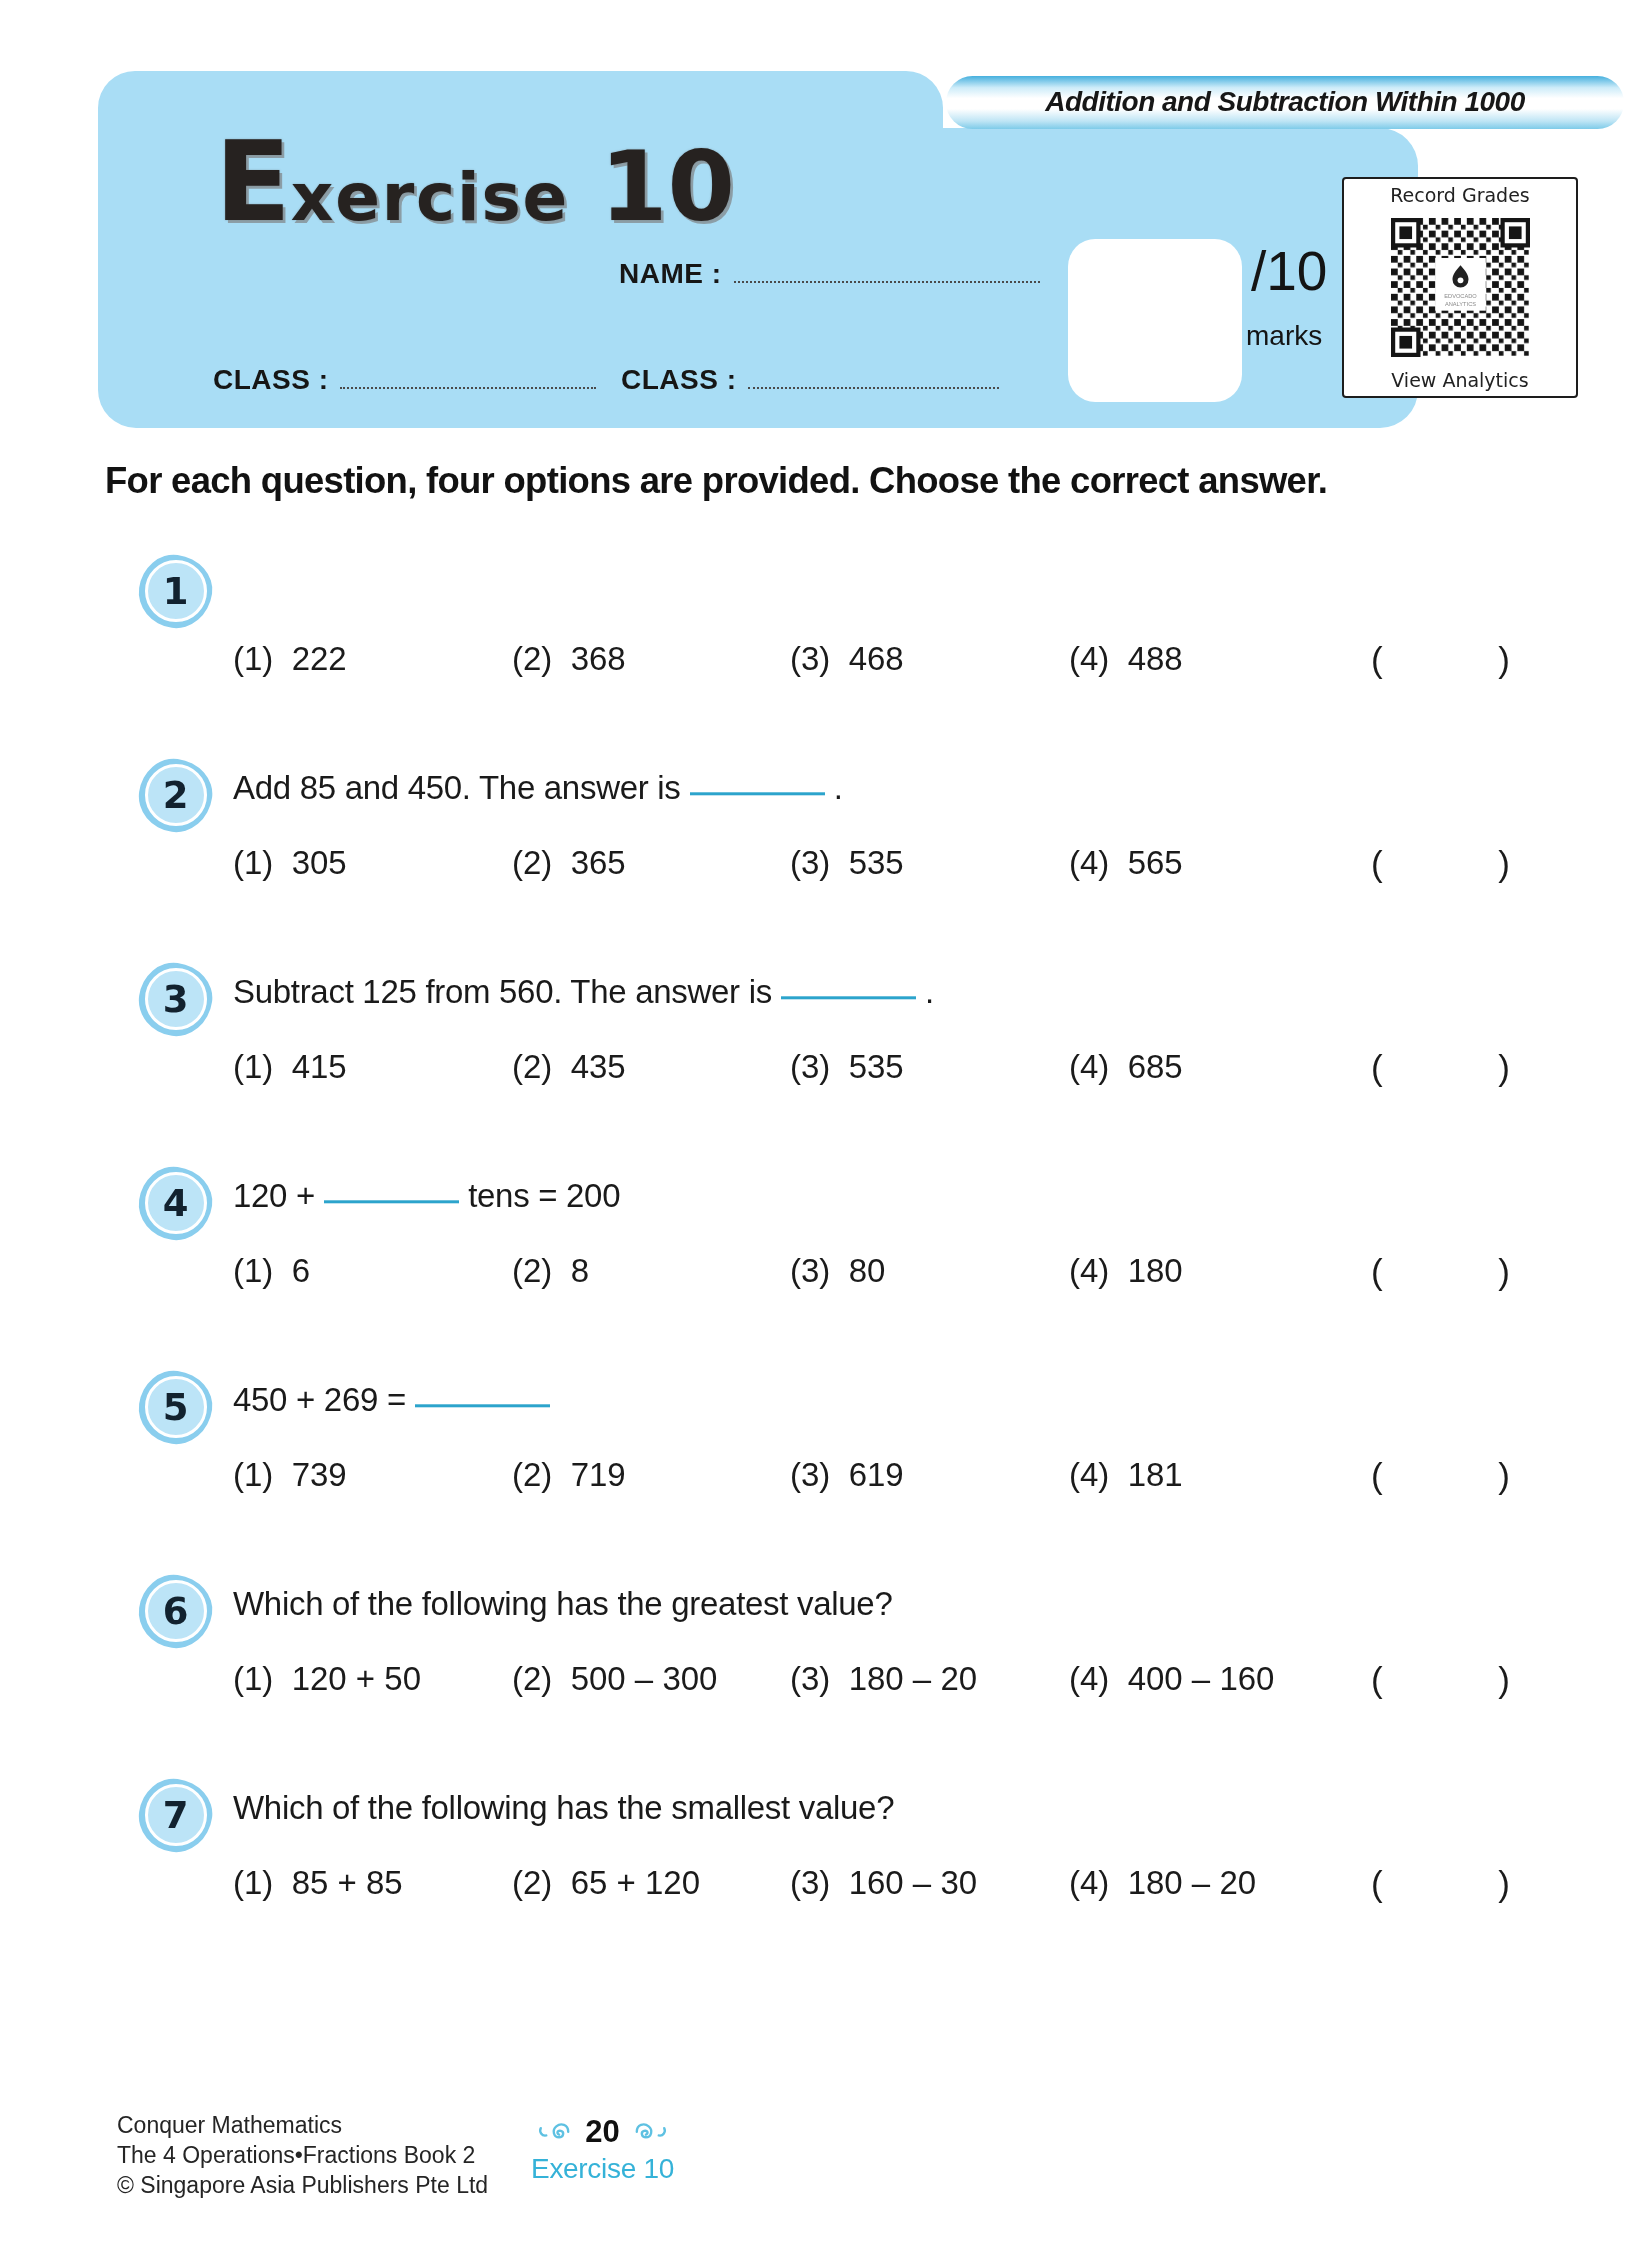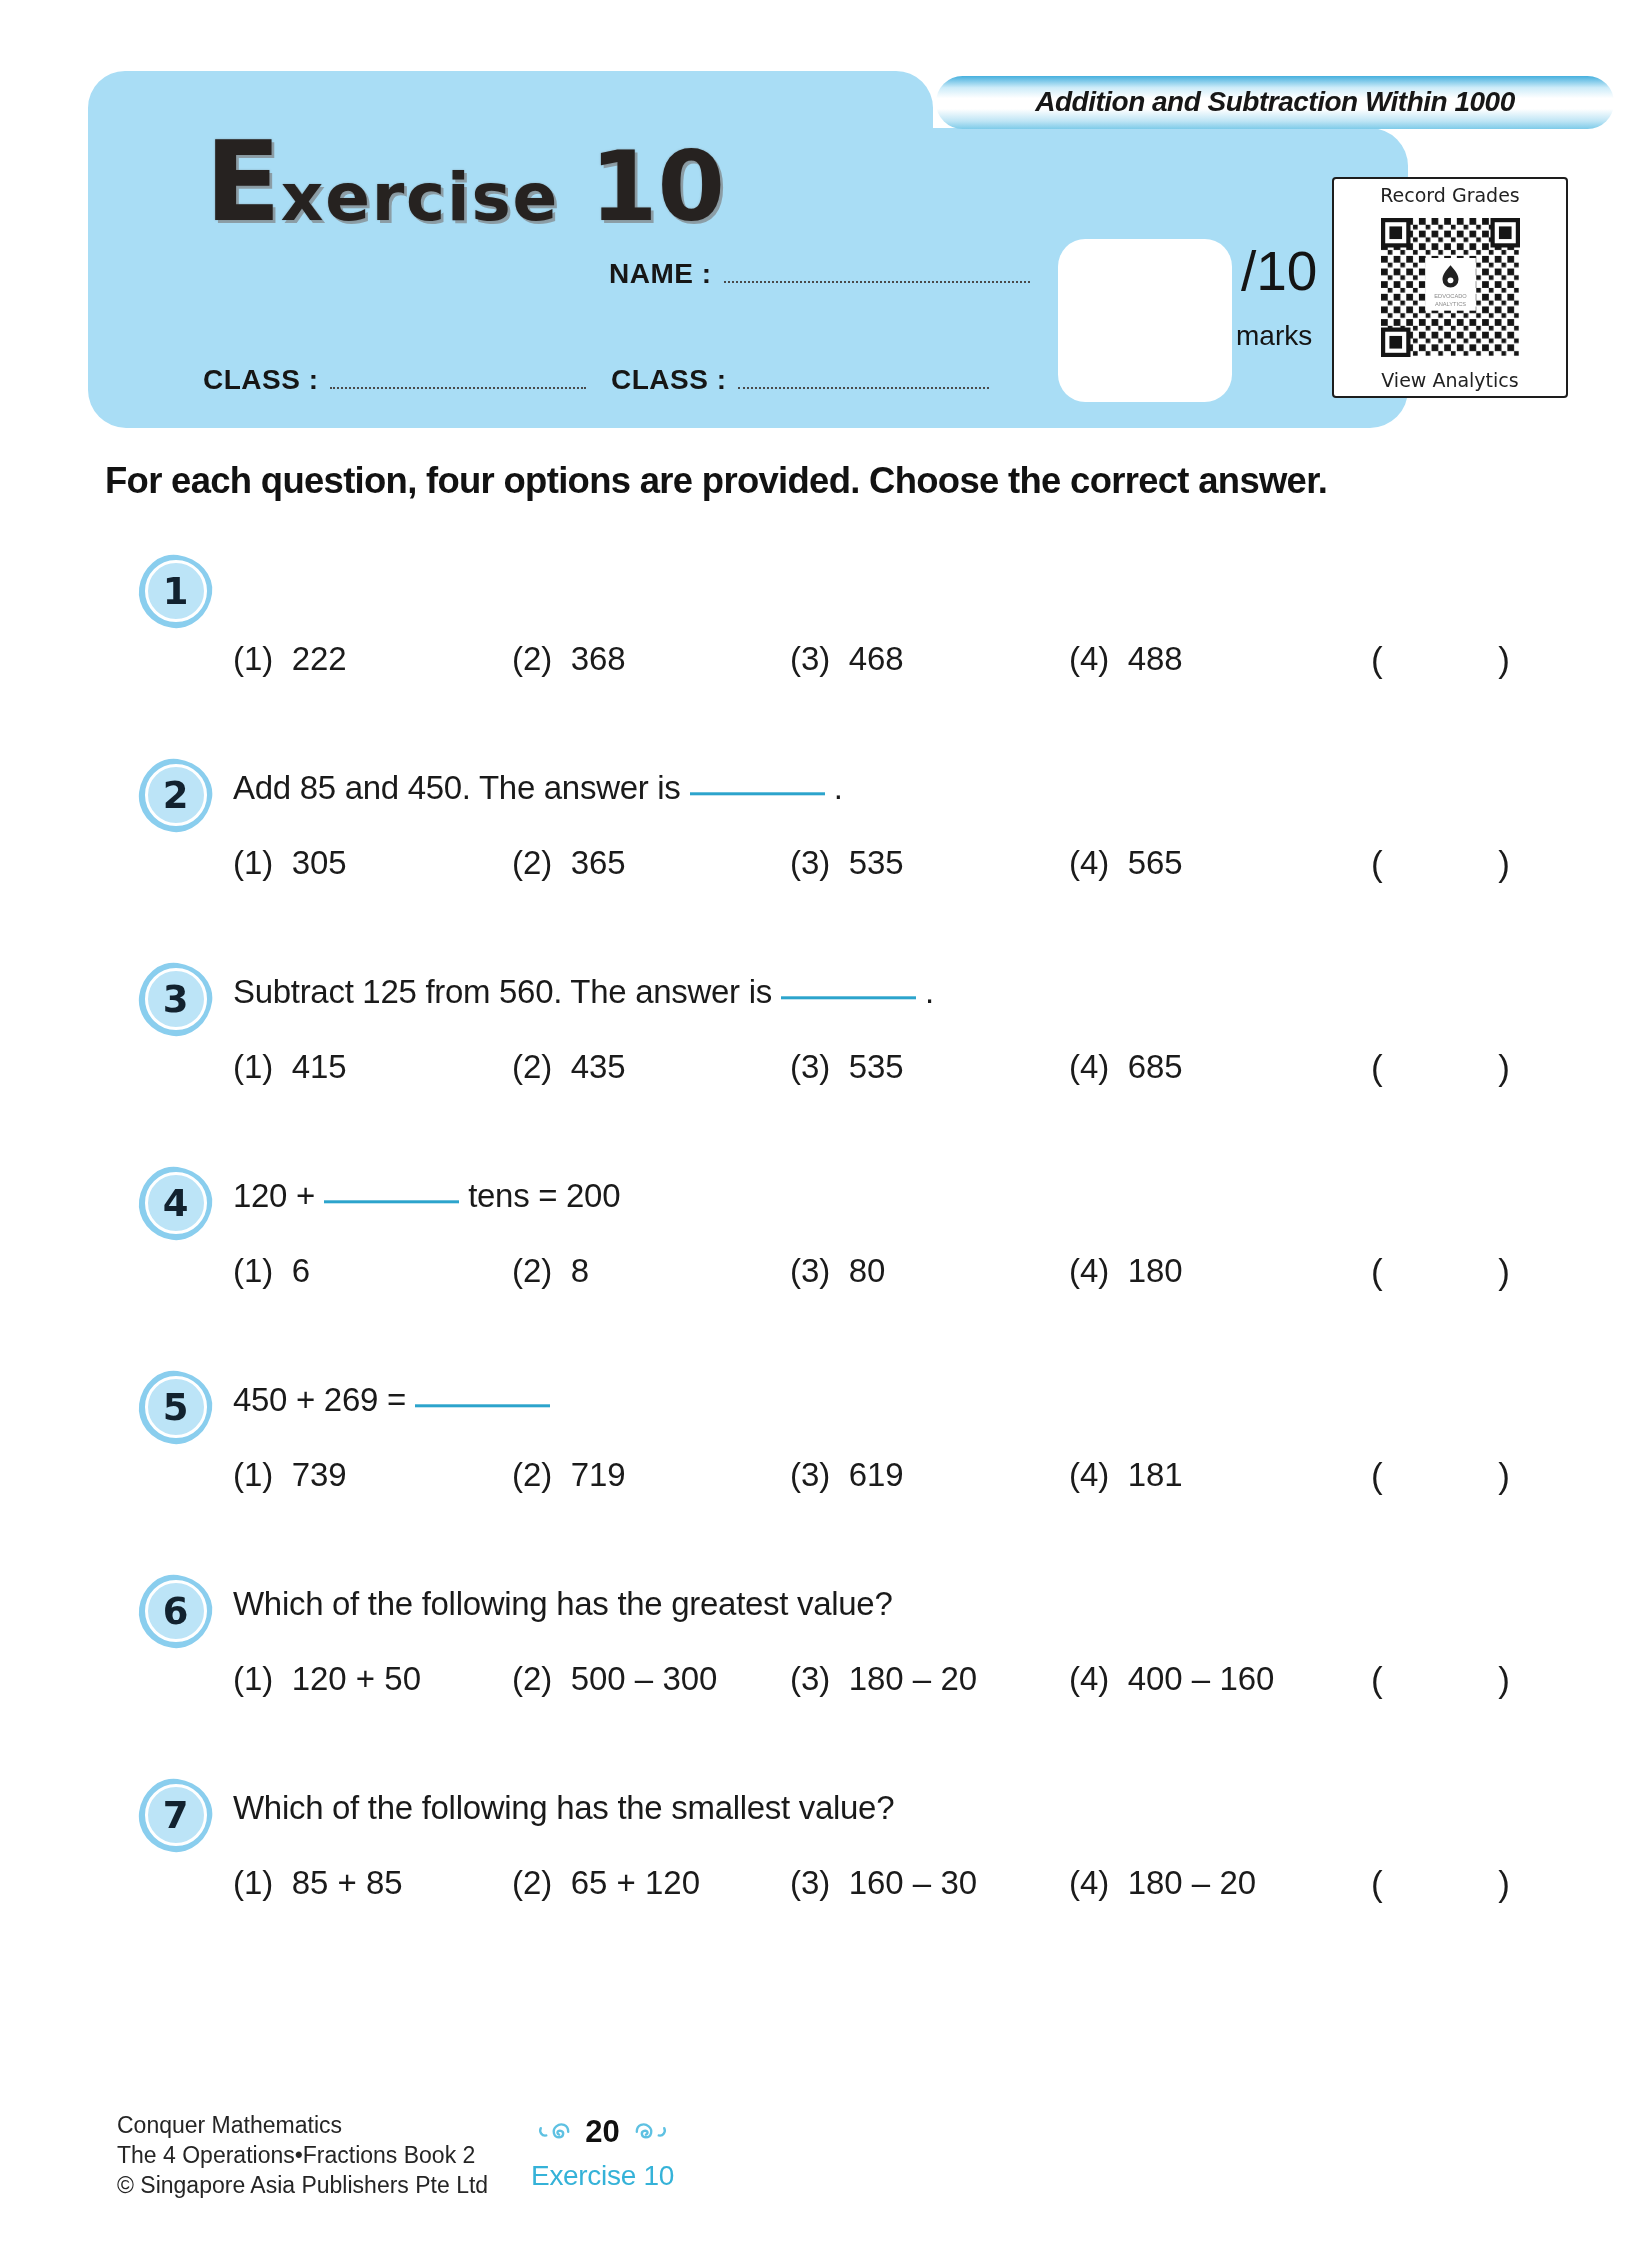--- a/index.html
+++ b/index.html
@@ -3,21 +3,21 @@
 <meta charset="utf-8">
 <style>
   html,body{margin:0;padding:0;background:#e8e8e8;}
   .page{
     position:relative;width:1645px;height:2250px;margin:0 auto;
     background:#ffffff;overflow:hidden;
     font-family:"Liberation Sans",sans-serif;color:#1b1b1b;
   }
 
   
-  .hdr{position:absolute;left:88px;top:71px;width:1320px;height:356px;}
+  .hdr{position:absolute;left:98px;top:71px;width:1320px;height:356px;}
   .hdr-main{position:absolute;left:0;top:57px;width:100%;height:300px;
     background:#a9ddf5;border-radius:0 38px 38px 38px;}
   .hdr-tab{position:absolute;left:0;top:0;width:845px;height:119px;
     background:#a9ddf5;border-radius:37px 37px 0 0;}
   .hdr-banner{position:absolute;left:848px;top:4.6px;width:678px;height:53px;
     border-radius:26.5px;z-index:2;
     background:linear-gradient(180deg,#46b0de 0%,#cdecf9 22%,#ffffff 42%,#ffffff 62%,#bfe5f5 85%,#7ecbe9 100%);
     display:flex;align-items:center;justify-content:center;}
   .hdr-banner span{font-style:italic;font-weight:700;font-size:28px;color:#171717;letter-spacing:-0.5px;}
 
@@ -78,21 +78,21 @@
   .o4{left:836px;}
   .brackets{position:absolute;left:1138px;top:0;width:139px;display:flex;
     justify-content:space-between;font-size:35px;}
 
   
   .footer-left{position:absolute;left:117px;top:2111px;font-size:23px;color:#252525;line-height:1.3;}
   .footer-center{position:absolute;left:493px;top:2114px;width:219px;text-align:center;}
   .page-row{display:flex;align-items:center;justify-content:center;gap:12.8px;}
   .page-num{font-size:31px;font-weight:700;color:#101010;}
   .swirl{width:35px;height:25.6px;}
-  .footer-ex{margin-top:10px;font-size:28px;color:#35b2d8;letter-spacing:-0.3px;}
+  .footer-ex{margin-top:3px;font-size:28px;color:#35b2d8;letter-spacing:-0.3px;}
 </style>
 </head>
 <body>
 
 <div class="page">
 
   <div class="hdr">
     <div class="hdr-tab"></div>
     <div class="hdr-main"></div>
 

